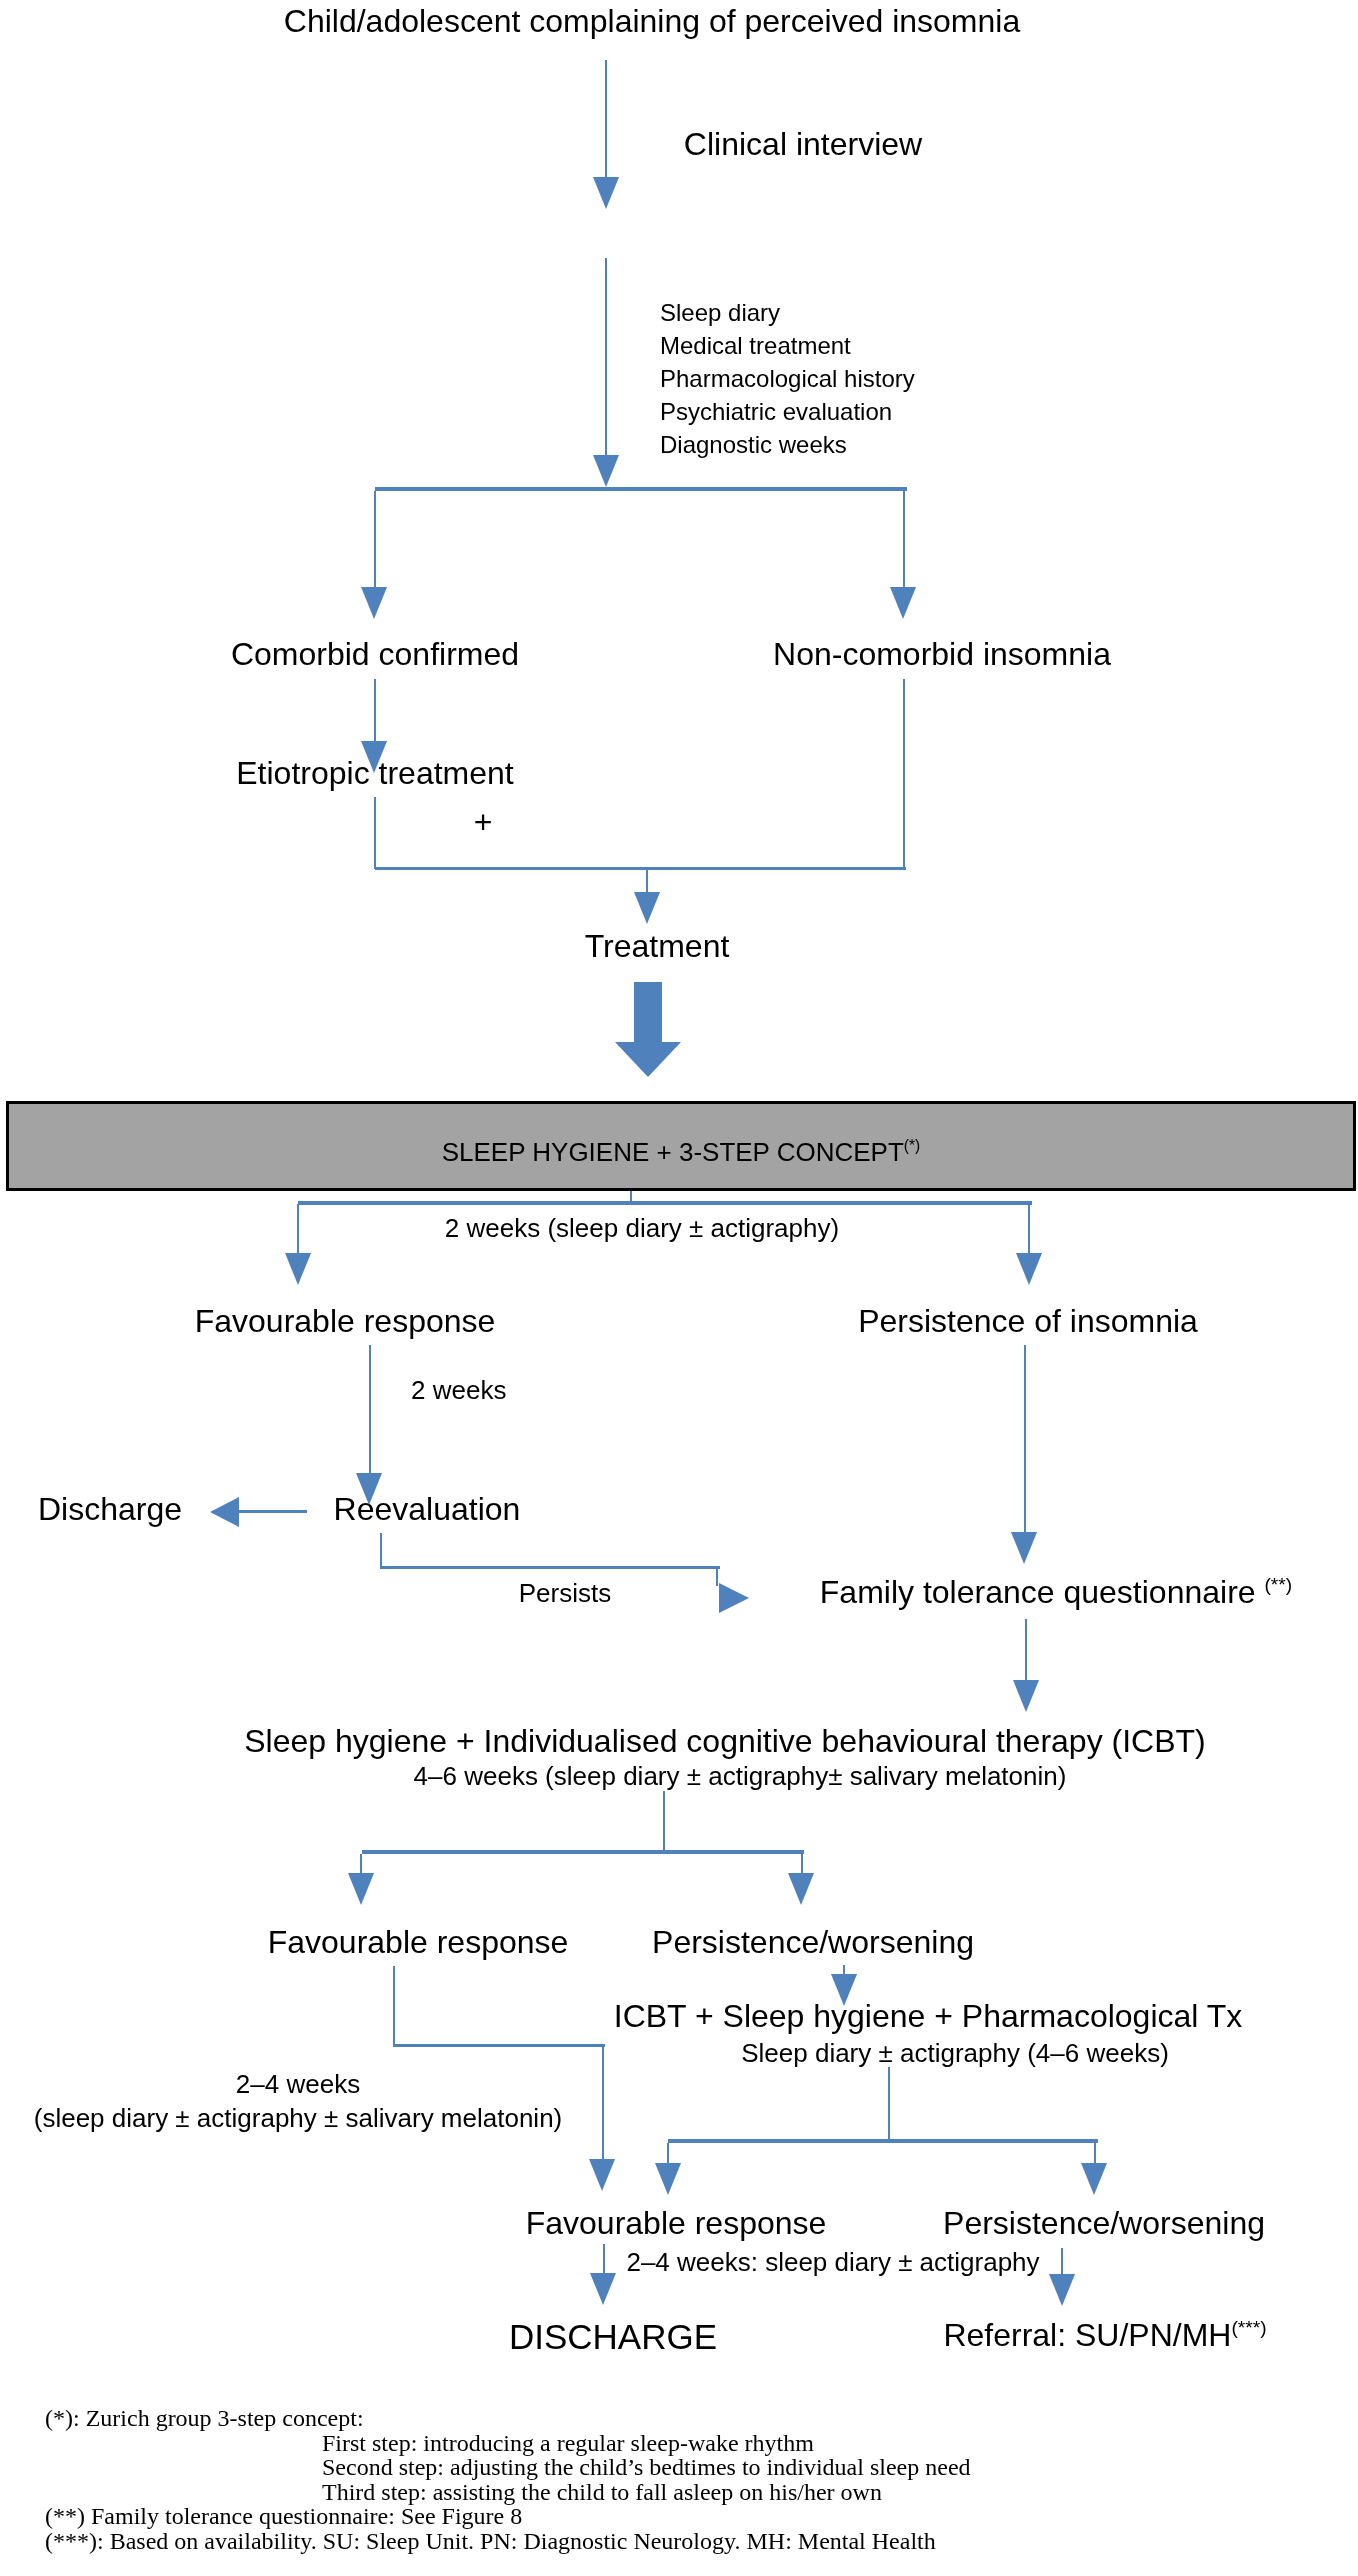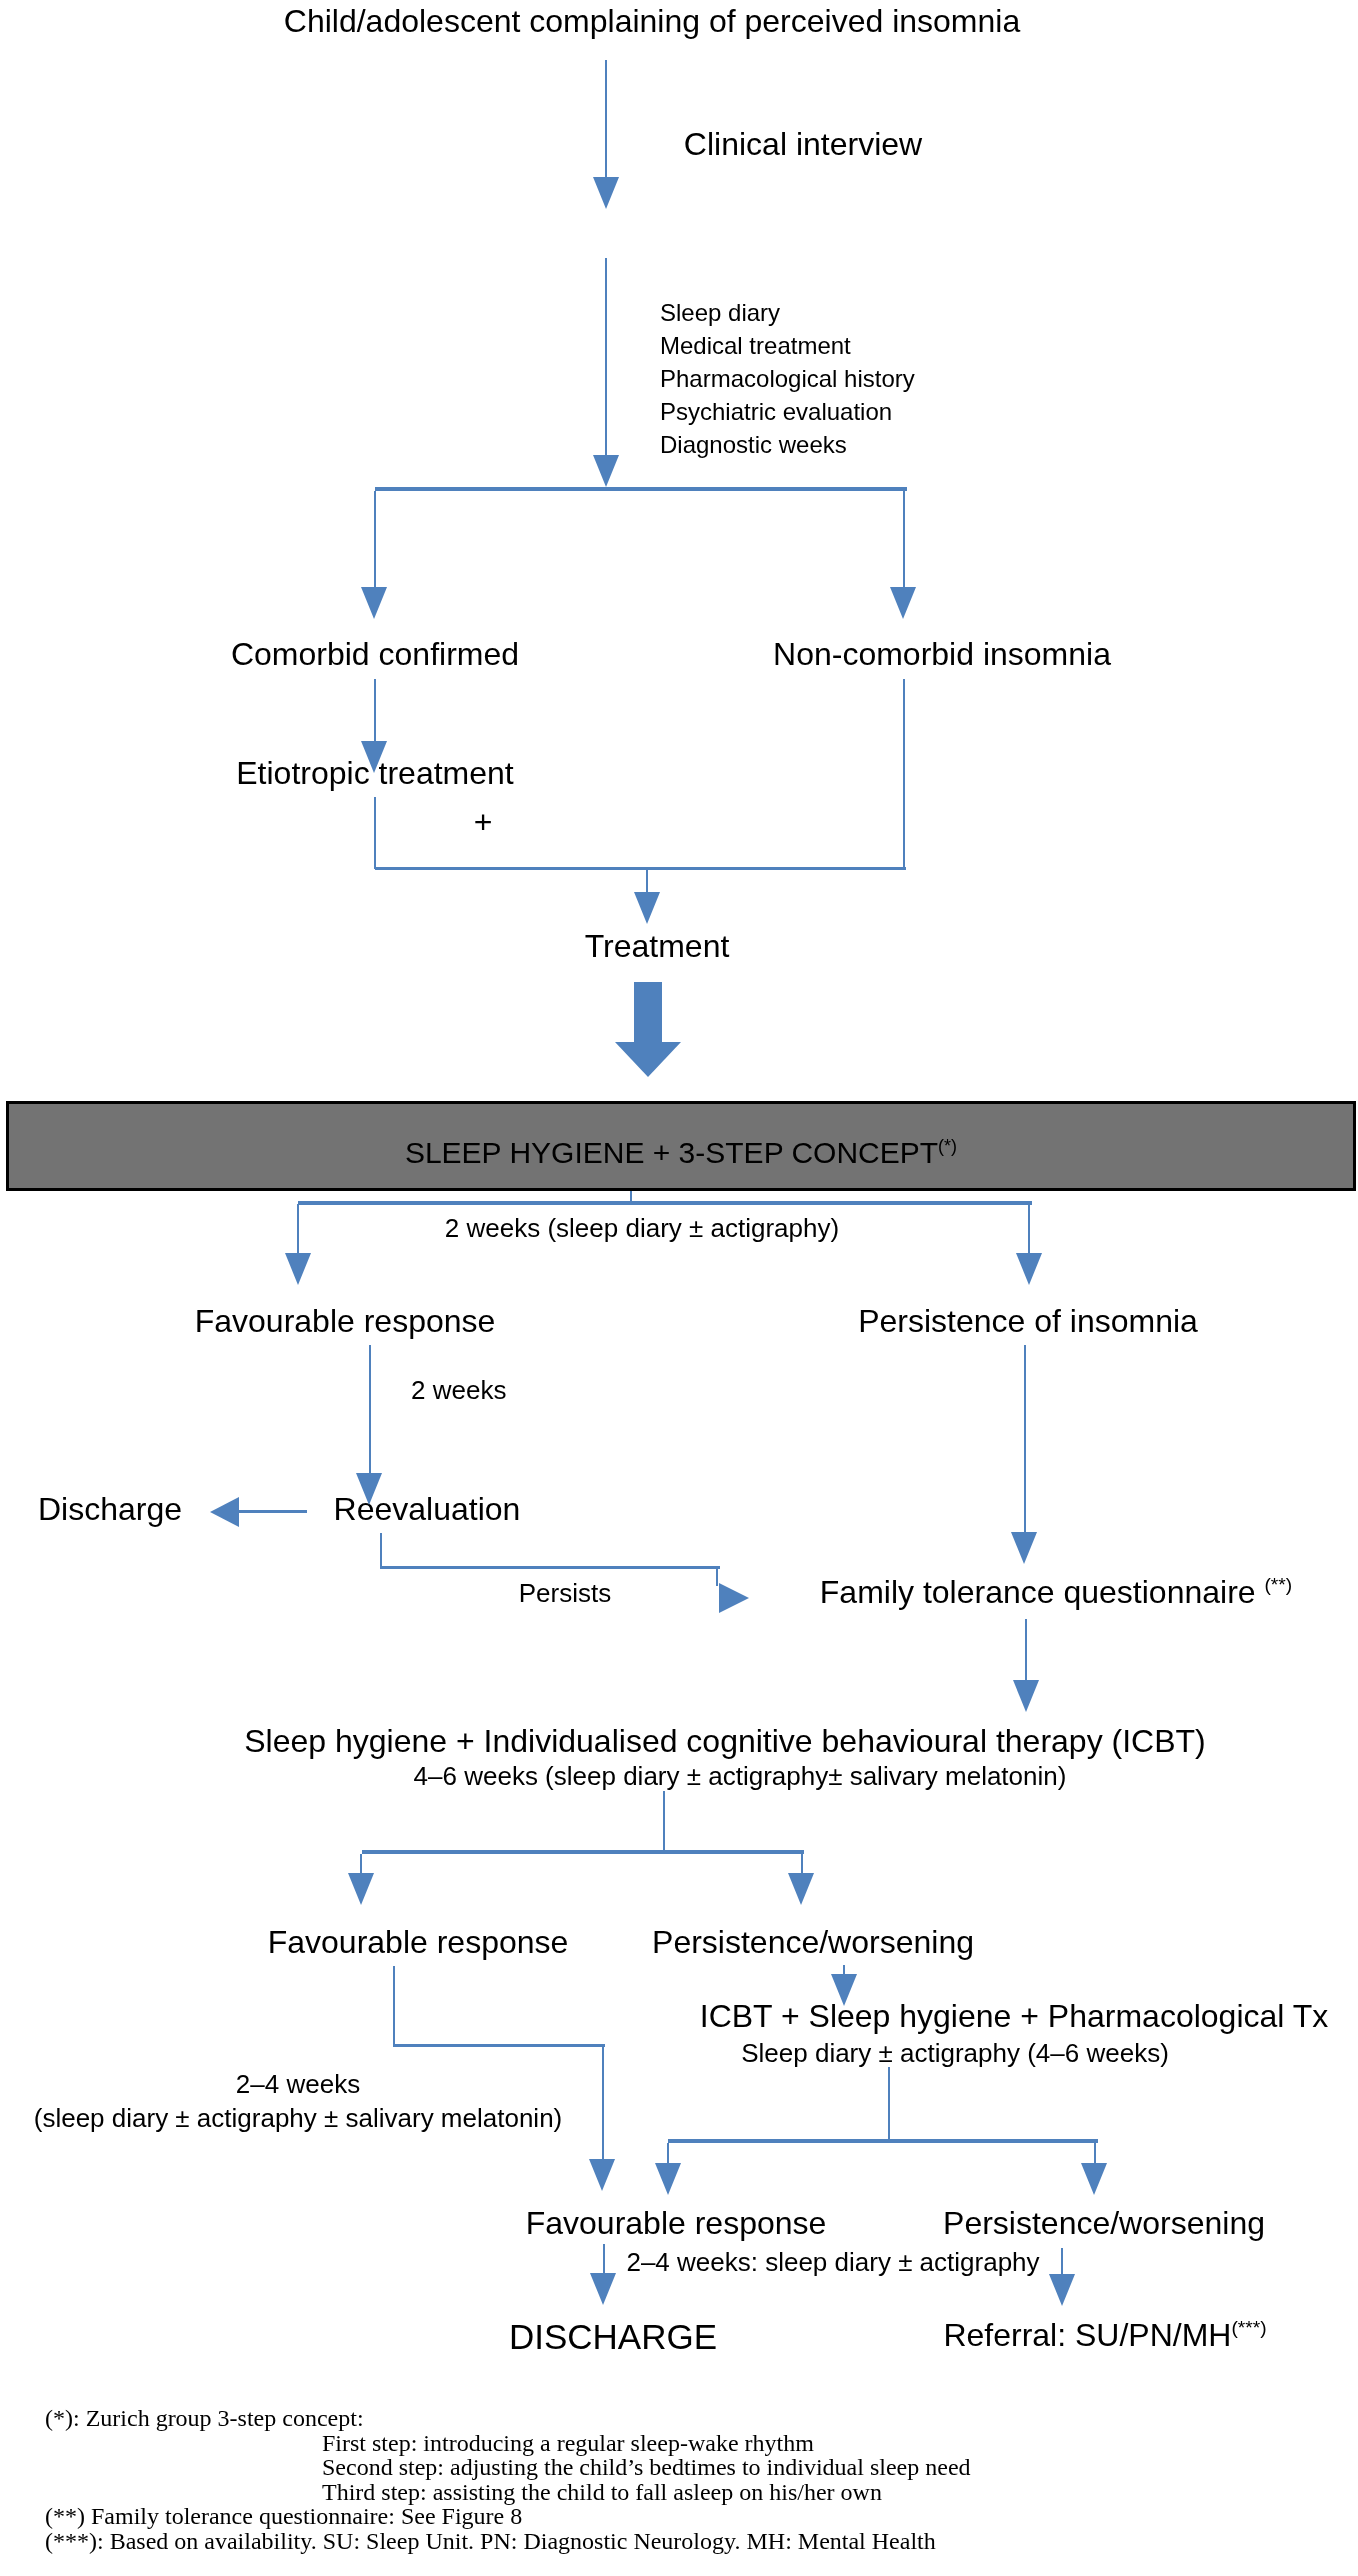--- a/index.html
+++ b/index.html
@@ -14,22 +14,22 @@
   .lbl{position:absolute;transform:translateX(-50%);white-space:nowrap;font-size:32px;line-height:1.12;}
   .lbl.sm{font-size:26px;}
   .lbl-left{position:absolute;white-space:nowrap;font-size:26px;line-height:1.12;}
   .sup{font-size:60%;vertical-align:super;}
   .cyan-box{
     position:absolute;left:343px;top:214px;width:510px;height:44px;
     background:var(--cyan-highlight,#00efef);text-align:center;line-height:44px;font-size:32px;
   }
   .concept-box{
     position:absolute;left:6px;top:1101px;width:1344px;height:84px;
-    border:3.6px solid #000;box-sizing:content-box;background:#737373;
-    text-align:center;line-height:84px;font-size:30px;
+    border:3.6px solid #000;box-sizing:content-box;background:#a3a3a3;
+    text-align:center;line-height:84px;font-size:26px;
   }
   .eval-list{position:absolute;left:660px;top:296px;font-size:24px;line-height:33px;}
   .vl{position:absolute;width:2.4px;background:var(--line-blue,#4f81bd);}
   .hl{position:absolute;height:3px;background:var(--line-blue,#4f81bd);}
   .hl.thick{height:4.2px;}
   .ahd{position:absolute;width:0;height:0;border-left:13.7px solid transparent;border-right:13.7px solid transparent;border-top:32px solid var(--line-blue,#4f81bd);}
   .ahl{position:absolute;width:0;height:0;border-top:15px solid transparent;border-bottom:15px solid transparent;border-right:29px solid var(--line-blue,#4f81bd);}
   .ahr{position:absolute;width:0;height:0;border-top:15.5px solid transparent;border-bottom:15.5px solid transparent;border-left:30px solid var(--line-blue,#4f81bd);}
   .ba-shaft{position:absolute;left:634px;top:982px;width:27.5px;height:60px;background:var(--line-blue,#4f81bd);}
   .ba-head{position:absolute;left:615px;top:1042px;width:0;height:0;border-left:33px solid transparent;border-right:33px solid transparent;border-top:35px solid var(--line-blue,#4f81bd);}
@@ -80,21 +80,21 @@
   <div class="lbl" style="left:1056px;top:1574px">
     <span>Family tolerance questionnaire</span>&nbsp;<span class="sup">(**)</span>
   </div>
 
   <div class="lbl" style="left:725px;top:1724px">Sleep hygiene + Individualised cognitive behavioural therapy (ICBT)</div>
   <div class="lbl sm" style="left:740px;top:1762px">4–6 weeks (sleep diary ± actigraphy± salivary melatonin)</div>
 
   <div class="lbl" style="left:418px;top:1925px">Favourable response</div>
   <div class="lbl" style="left:813px;top:1925px">Persistence/worsening</div>
 
-  <div class="lbl" style="left:1014px;top:1999px">ICBT + Sleep hygiene + Pharmacological Tx</div>
+  <div class="lbl" style="left:928px;top:1999px">ICBT + Sleep hygiene + Pharmacological Tx</div>
   <div class="lbl sm" style="left:955px;top:2039px">Sleep diary ± actigraphy (4–6 weeks)</div>
 
   <div class="lbl sm" style="left:298px;top:2070px">2–4 weeks</div>
   <div class="lbl sm" style="left:298px;top:2104px">(sleep diary ± actigraphy ± salivary melatonin)</div>
 
   <div class="lbl" style="left:676px;top:2206px">Favourable response</div>
   <div class="lbl" style="left:1104px;top:2206px">Persistence/worsening</div>
 
   <div class="lbl sm" style="left:833px;top:2248px">2–4 weeks: sleep diary ± actigraphy</div>
 

